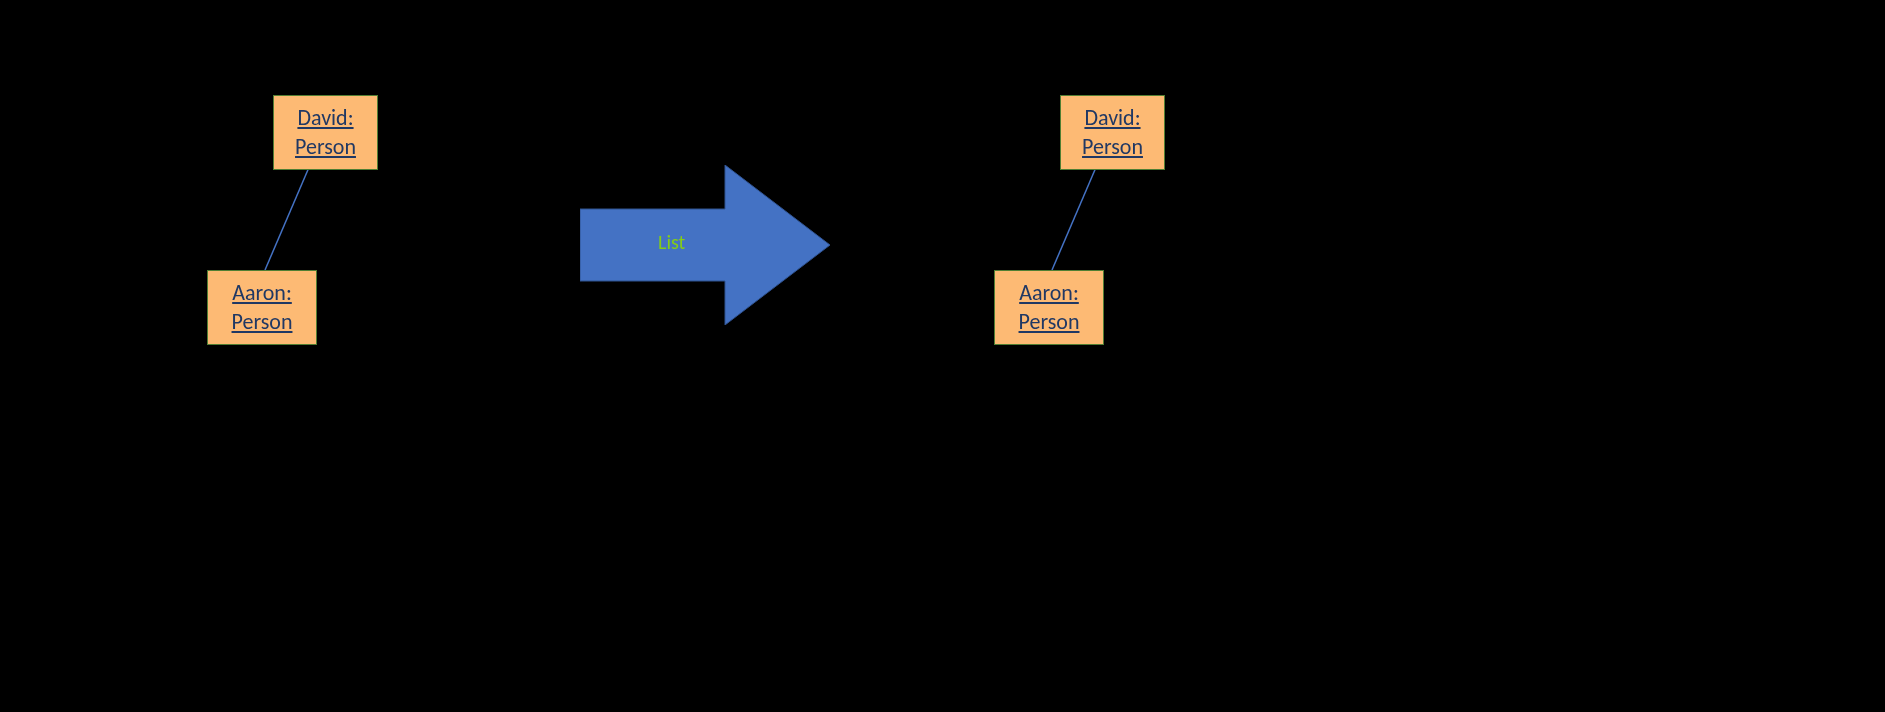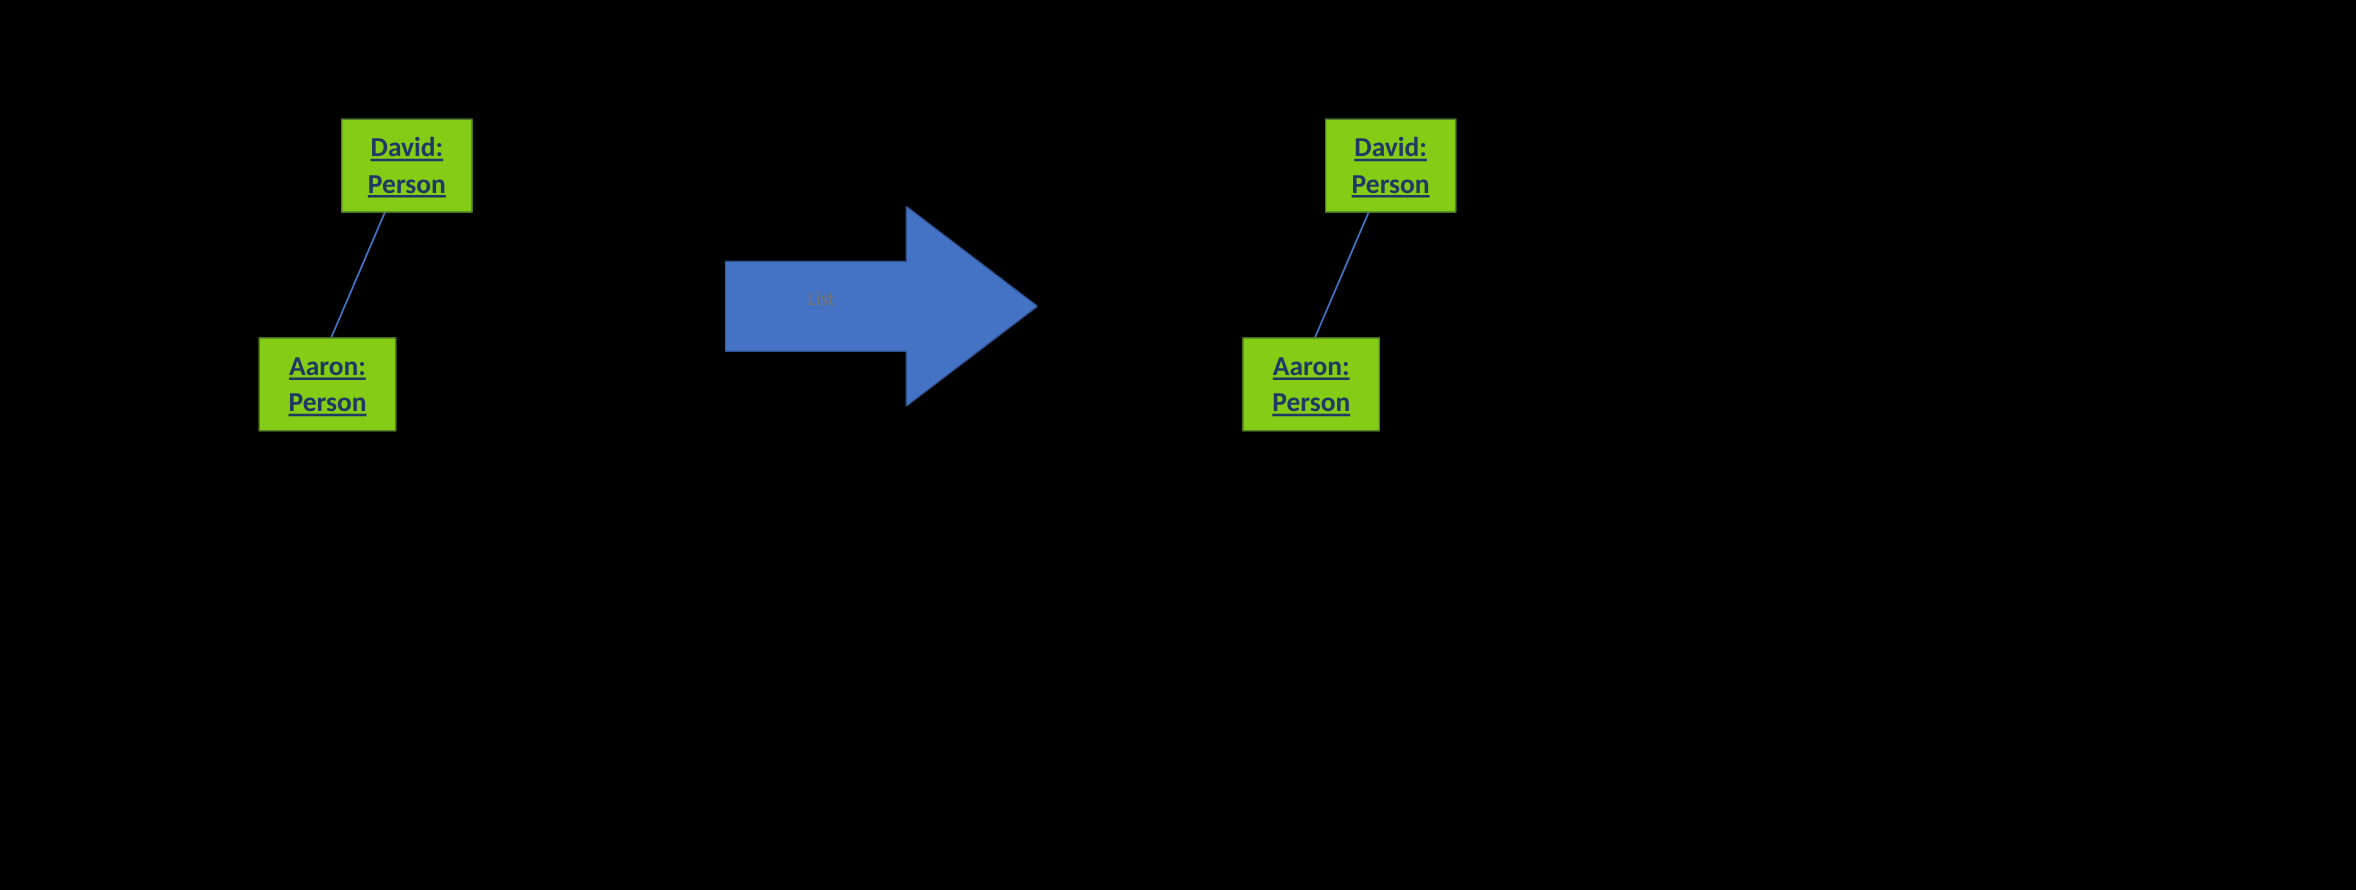--- a/index.html
+++ b/index.html
@@ -14,41 +14,41 @@
       position: relative;
       font-family: Calibri, Arial, sans-serif;
     }
     .diagram-container {
       position: relative;
       width: 100%;
       height: 100%;
     }
     .object-box {
       position: absolute;
-      background: #84cc16;
+      background: #fdba74;
       border: 1px solid #507E33;
       padding: 8px 12px;
       text-align: center;
       color: #203864;
       font-size: 22px;
       line-height: 1.3;
-      font-weight: bold;
     }
     .object-box .label {
       text-decoration: underline;
       display: block;
     }
     .arrow-container {
       position: absolute;
     }
     .arrow-label {
       position: absolute;
-      color: #737373;
-      font-size: 16px;
+      color: #84cc16;
+      font-size: 20px;
       z-index: 10;
+      margin-left: 12px;
     }
   </style>
 </head>
 <body>
 
 <div class="diagram-container">
 
   <svg style="position:absolute; left:255px; top:165px; width:70px; height:110px; overflow:visible;">
     <line x1="55" y1="0" x2="10" y2="105" stroke="#4472C4" stroke-width="1.5"></line>
   </svg>

